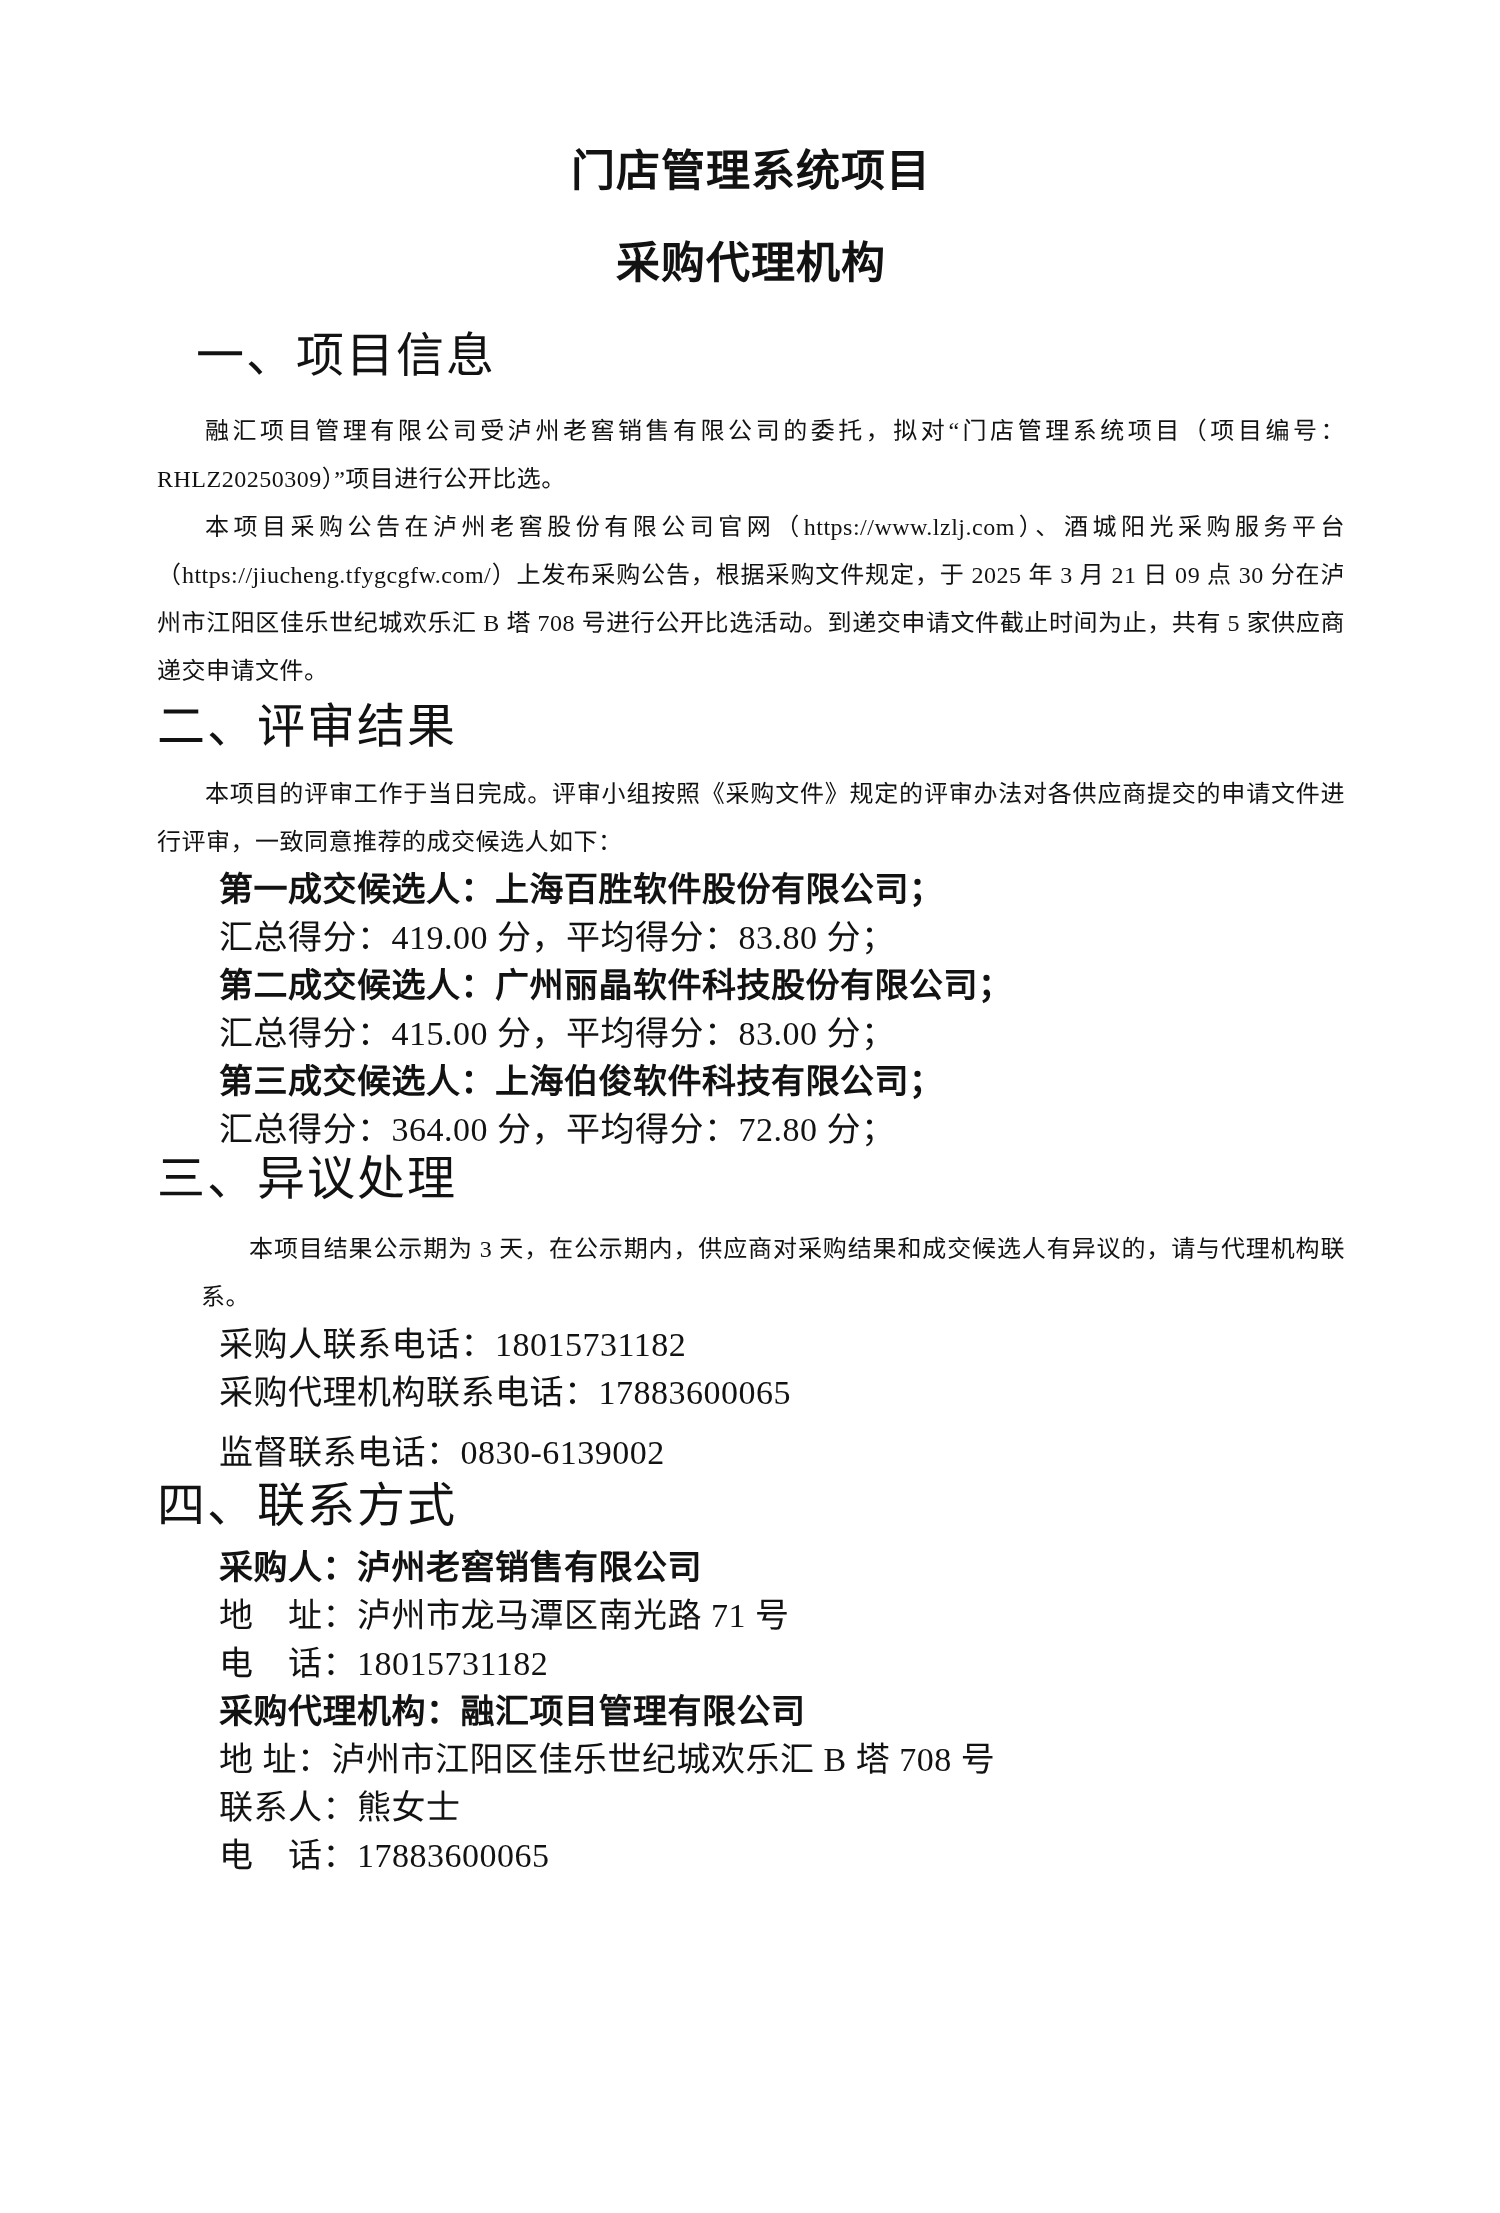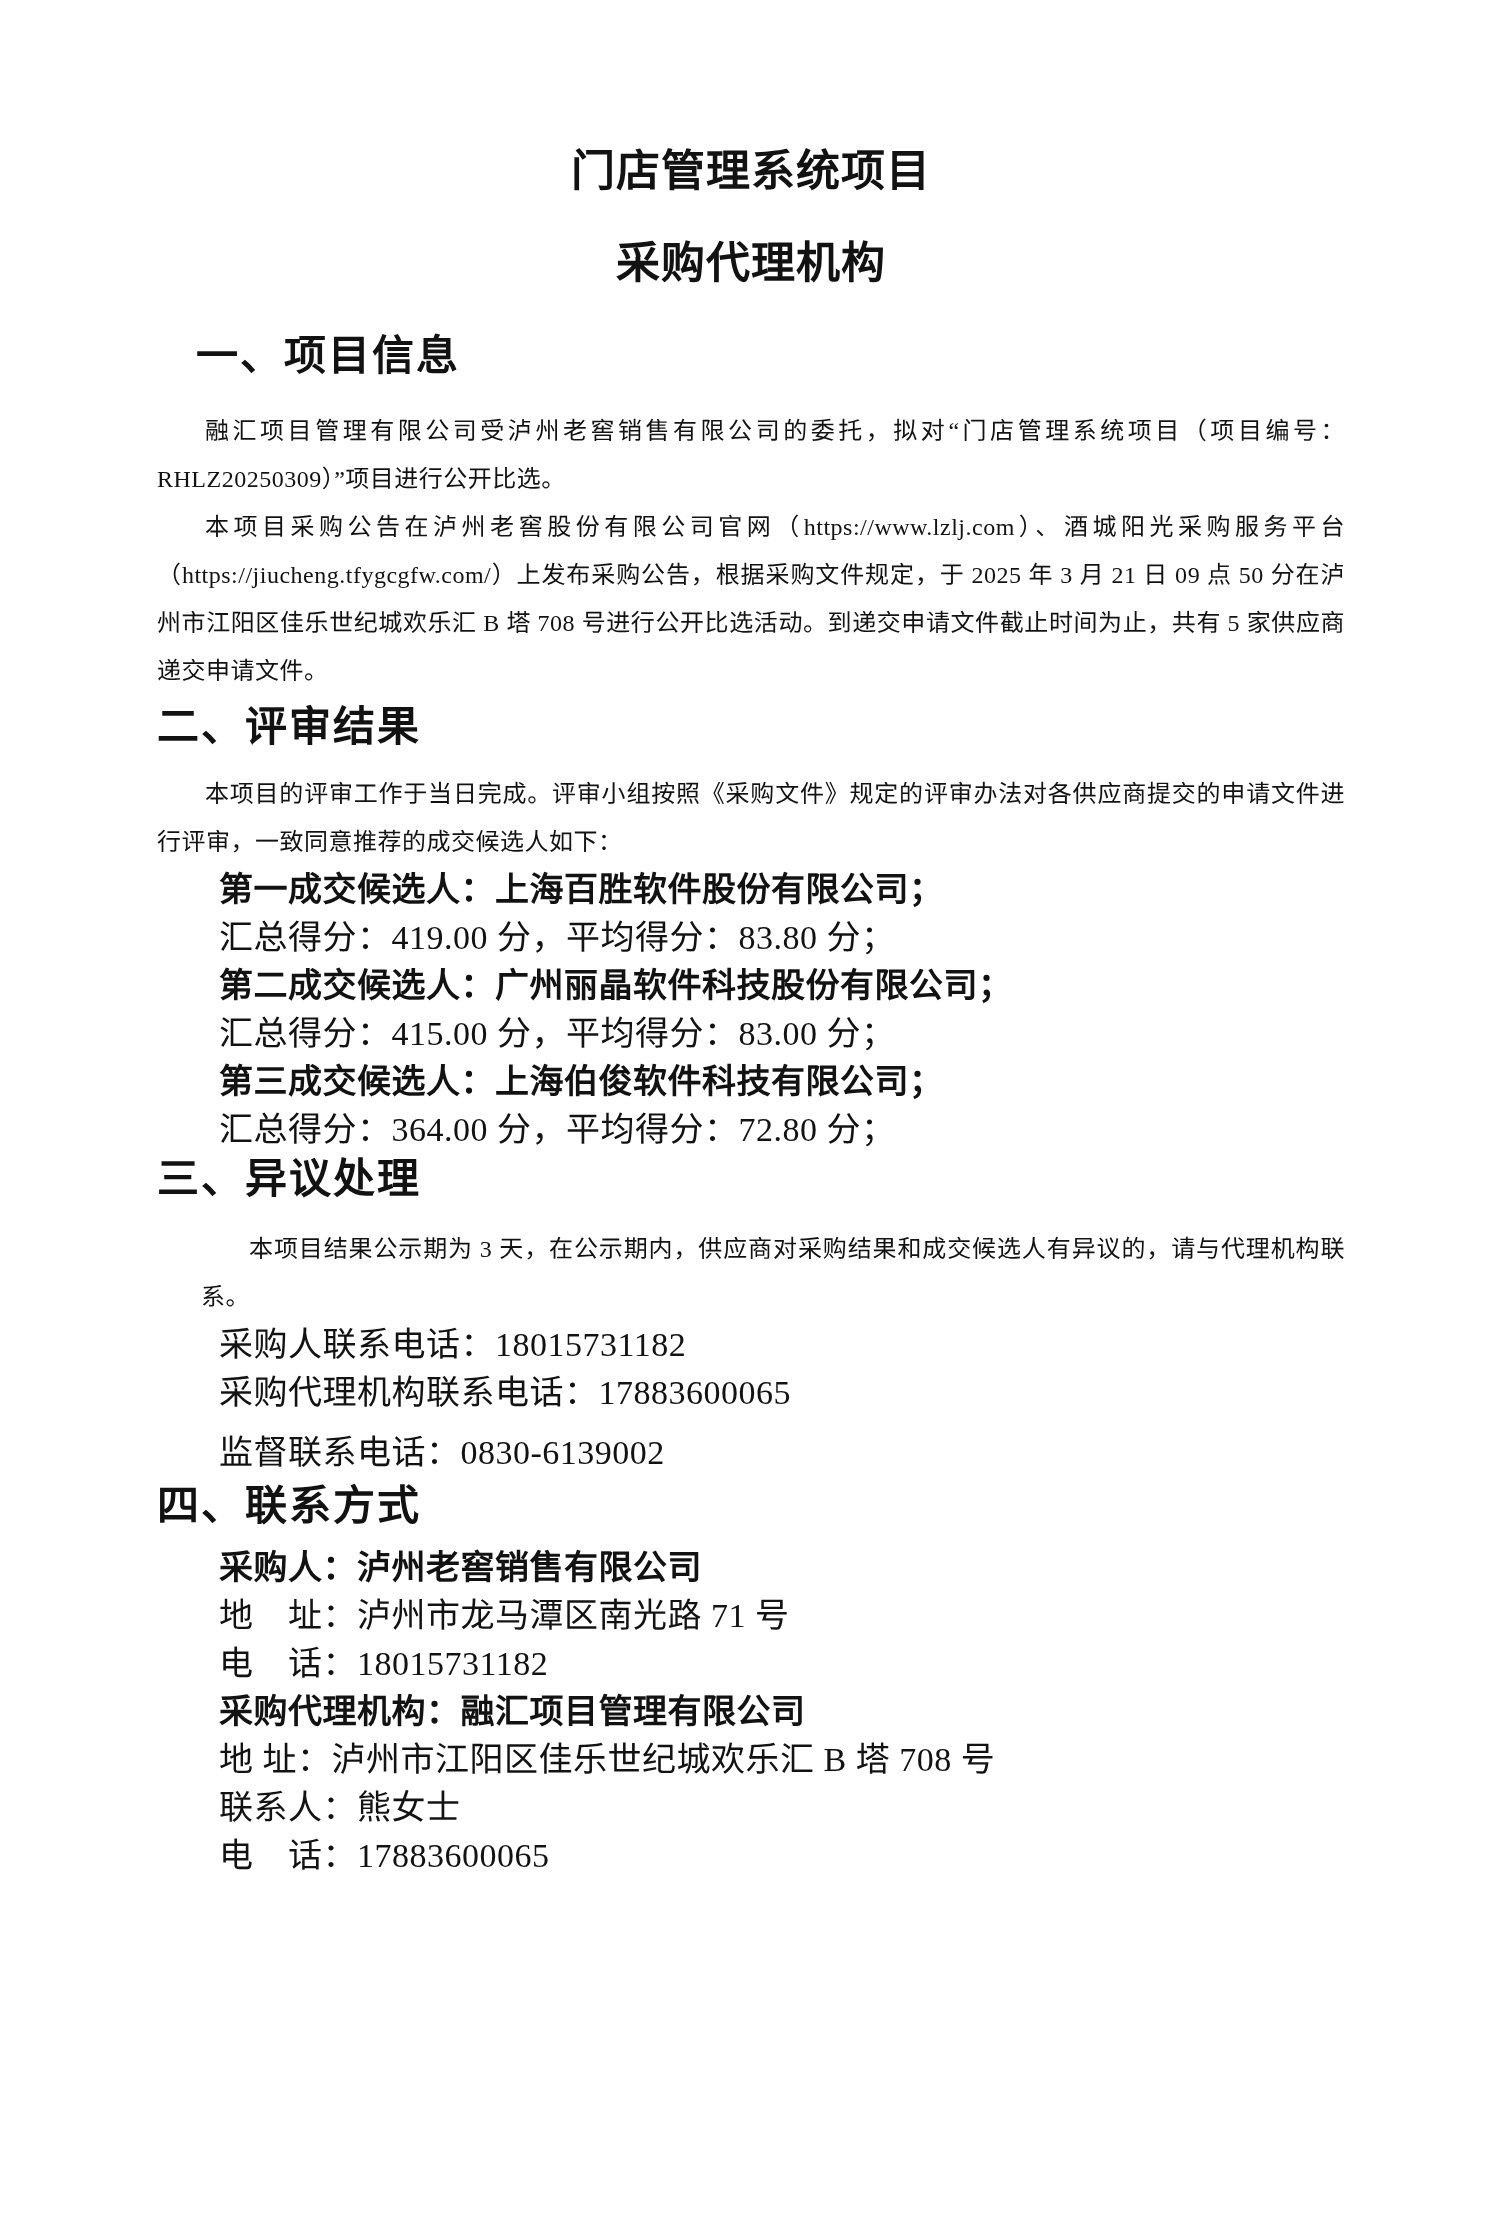--- a/index.html
+++ b/index.html
@@ -29,22 +29,22 @@
   }
   .doc-subtitle {
     text-align: center;
     font-size: 44px;
     font-weight: bold;
     line-height: 62px;
     letter-spacing: 1px;
     margin-top: 30px;
   }
   .sec-heading {
-    font-size: 42px;
-    font-weight: bold;
+    font-size: 48px;
+    font-weight: normal;
     line-height: 50px;
     letter-spacing: 2px;
   }
   .sec-heading.first {
     padding-left: 39px;
   }
   .body-para {
     font-size: 24px;
     line-height: 48px;
     text-align: justify;
@@ -74,21 +74,21 @@
 </head>
 <body>
 
 <div class="page">
 
   <div class="doc-title">门店管理系统项目</div>
   <div class="doc-subtitle">采购代理机构</div>
 
   <div class="sec-heading first mt-h1">一、项目信息</div>
   <div class="body-para mt-p1">融汇项目管理有限公司受泸州老窖销售有限公司的委托，拟对“门店管理系统项目（项目编号：RHLZ20250309）”项目进行公开比选。</div>
-  <div class="body-para">本项目采购公告在泸州老窖股份有限公司官网（https://www.lzlj.com）、酒城阳光采购服务平台（https://jiucheng.tfygcgfw.com/）上发布采购公告，根据采购文件规定，于 2025 年 3 月 21 日 09 点 50 分在泸州市江阳区佳乐世纪城欢乐汇 B 塔 708 号进行公开比选活动。到递交申请文件截止时间为止，共有 5 家供应商递交申请文件。</div>
+  <div class="body-para">本项目采购公告在泸州老窖股份有限公司官网（https://www.lzlj.com）、酒城阳光采购服务平台（https://jiucheng.tfygcgfw.com/）上发布采购公告，根据采购文件规定，于 2025 年 3 月 21 日 09 点 30 分在泸州市江阳区佳乐世纪城欢乐汇 B 塔 708 号进行公开比选活动。到递交申请文件截止时间为止，共有 5 家供应商递交申请文件。</div>
 
   <div class="sec-heading mt-h2">二、评审结果</div>
   <div class="body-para mt-p2">本项目的评审工作于当日完成。评审小组按照《采购文件》规定的评审办法对各供应商提交的申请文件进行评审，一致同意推荐的成交候选人如下：</div>
 
   <div class="line bold">第一成交候选人：上海百胜软件股份有限公司；</div>
   <div class="line">汇总得分：419.00 分，平均得分：83.80 分；</div>
   <div class="line bold">第二成交候选人：广州丽晶软件科技股份有限公司；</div>
   <div class="line">汇总得分：415.00 分，平均得分：83.00 分；</div>
   <div class="line bold">第三成交候选人：上海伯俊软件科技有限公司；</div>
   <div class="line">汇总得分：364.00 分，平均得分：72.80 分；</div>

